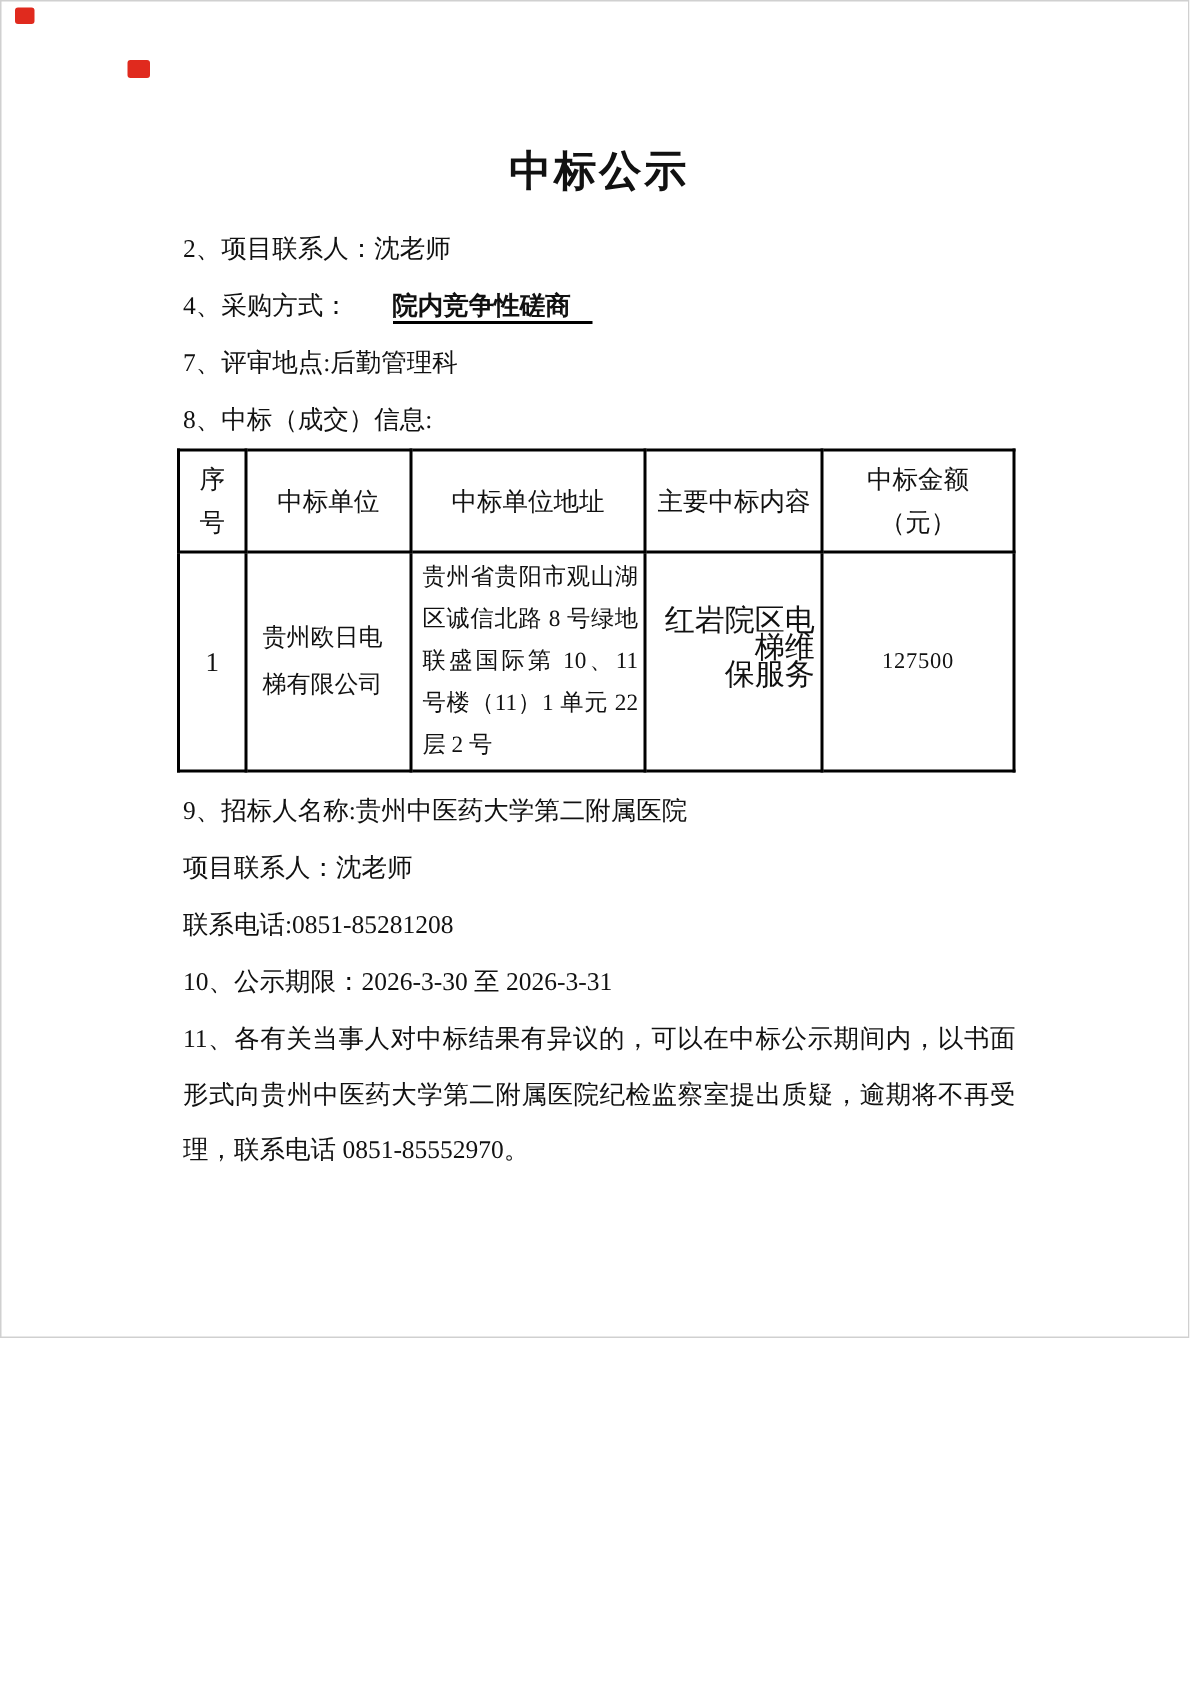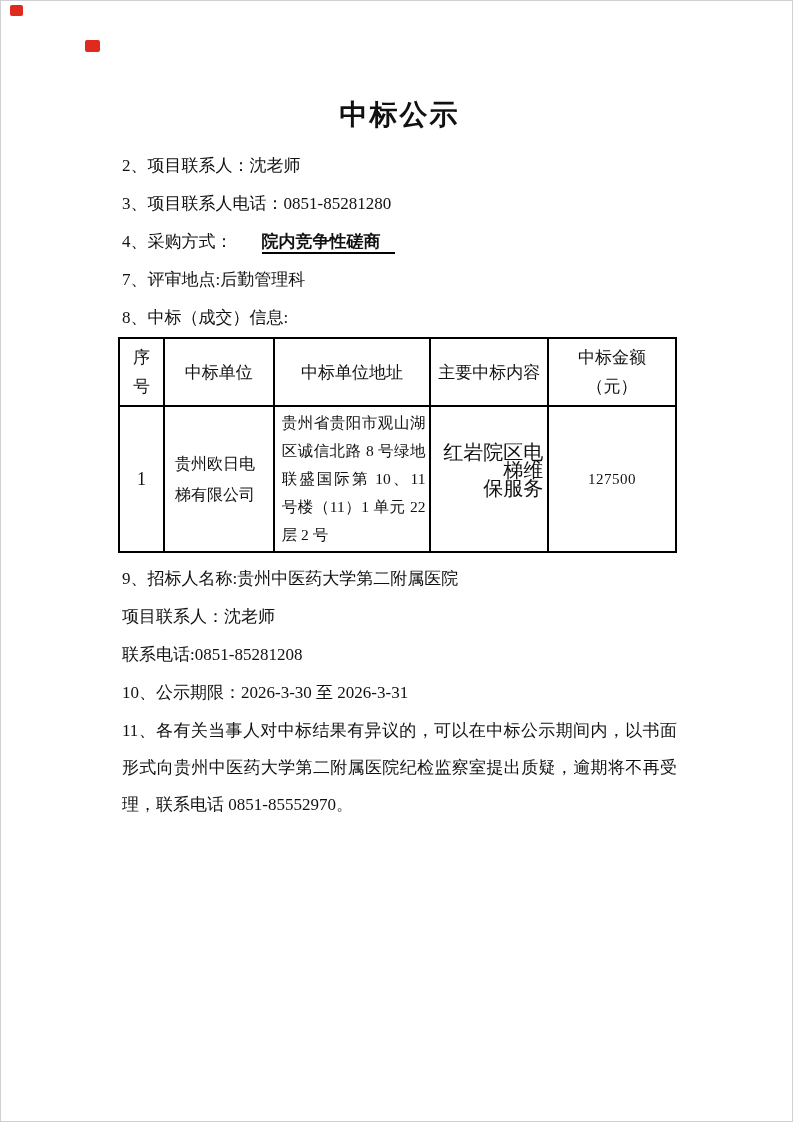--- a/index.html
+++ b/index.html
@@ -3,21 +3,21 @@
 <meta charset="utf-8">
 <style>
   html, body {
     margin: 0;
     padding: 0;
     background: #ffffff;
   }
   .page {
     position: relative;
     width: 793px;
-    height: 1122px;
+    height: 892px;
     background: #ffffff;
     border: 1px solid #d0d0d0;
     box-sizing: border-box;
     overflow: hidden;
     font-family: "Liberation Serif", "DejaVu Serif", serif;
     color: #111111;
   }
   .red-mark {
     position: absolute;
     background: #e02a1e;
@@ -120,21 +120,20 @@
   <div class="red-mark mark-1"></div>
   <div class="red-mark mark-2"></div>
 
   <div class="content">
 
     <h1 class="doc-title">中标公示</h1>
 
 
     <p class="para">2、项目联系人：沈老师</p>
 
-    <p class="para">3、项目联系人电话：0851-85281280</p>
 
     <p class="para"><span>4、采购方式：</span><span class="ul-bold">院内竞争性磋商</span></p>
 
 
 
     <p class="para">7、评审地点:后勤管理科</p>
 
     <p class="para">8、中标（成交）信息:</p>
 
     <table class="award">

